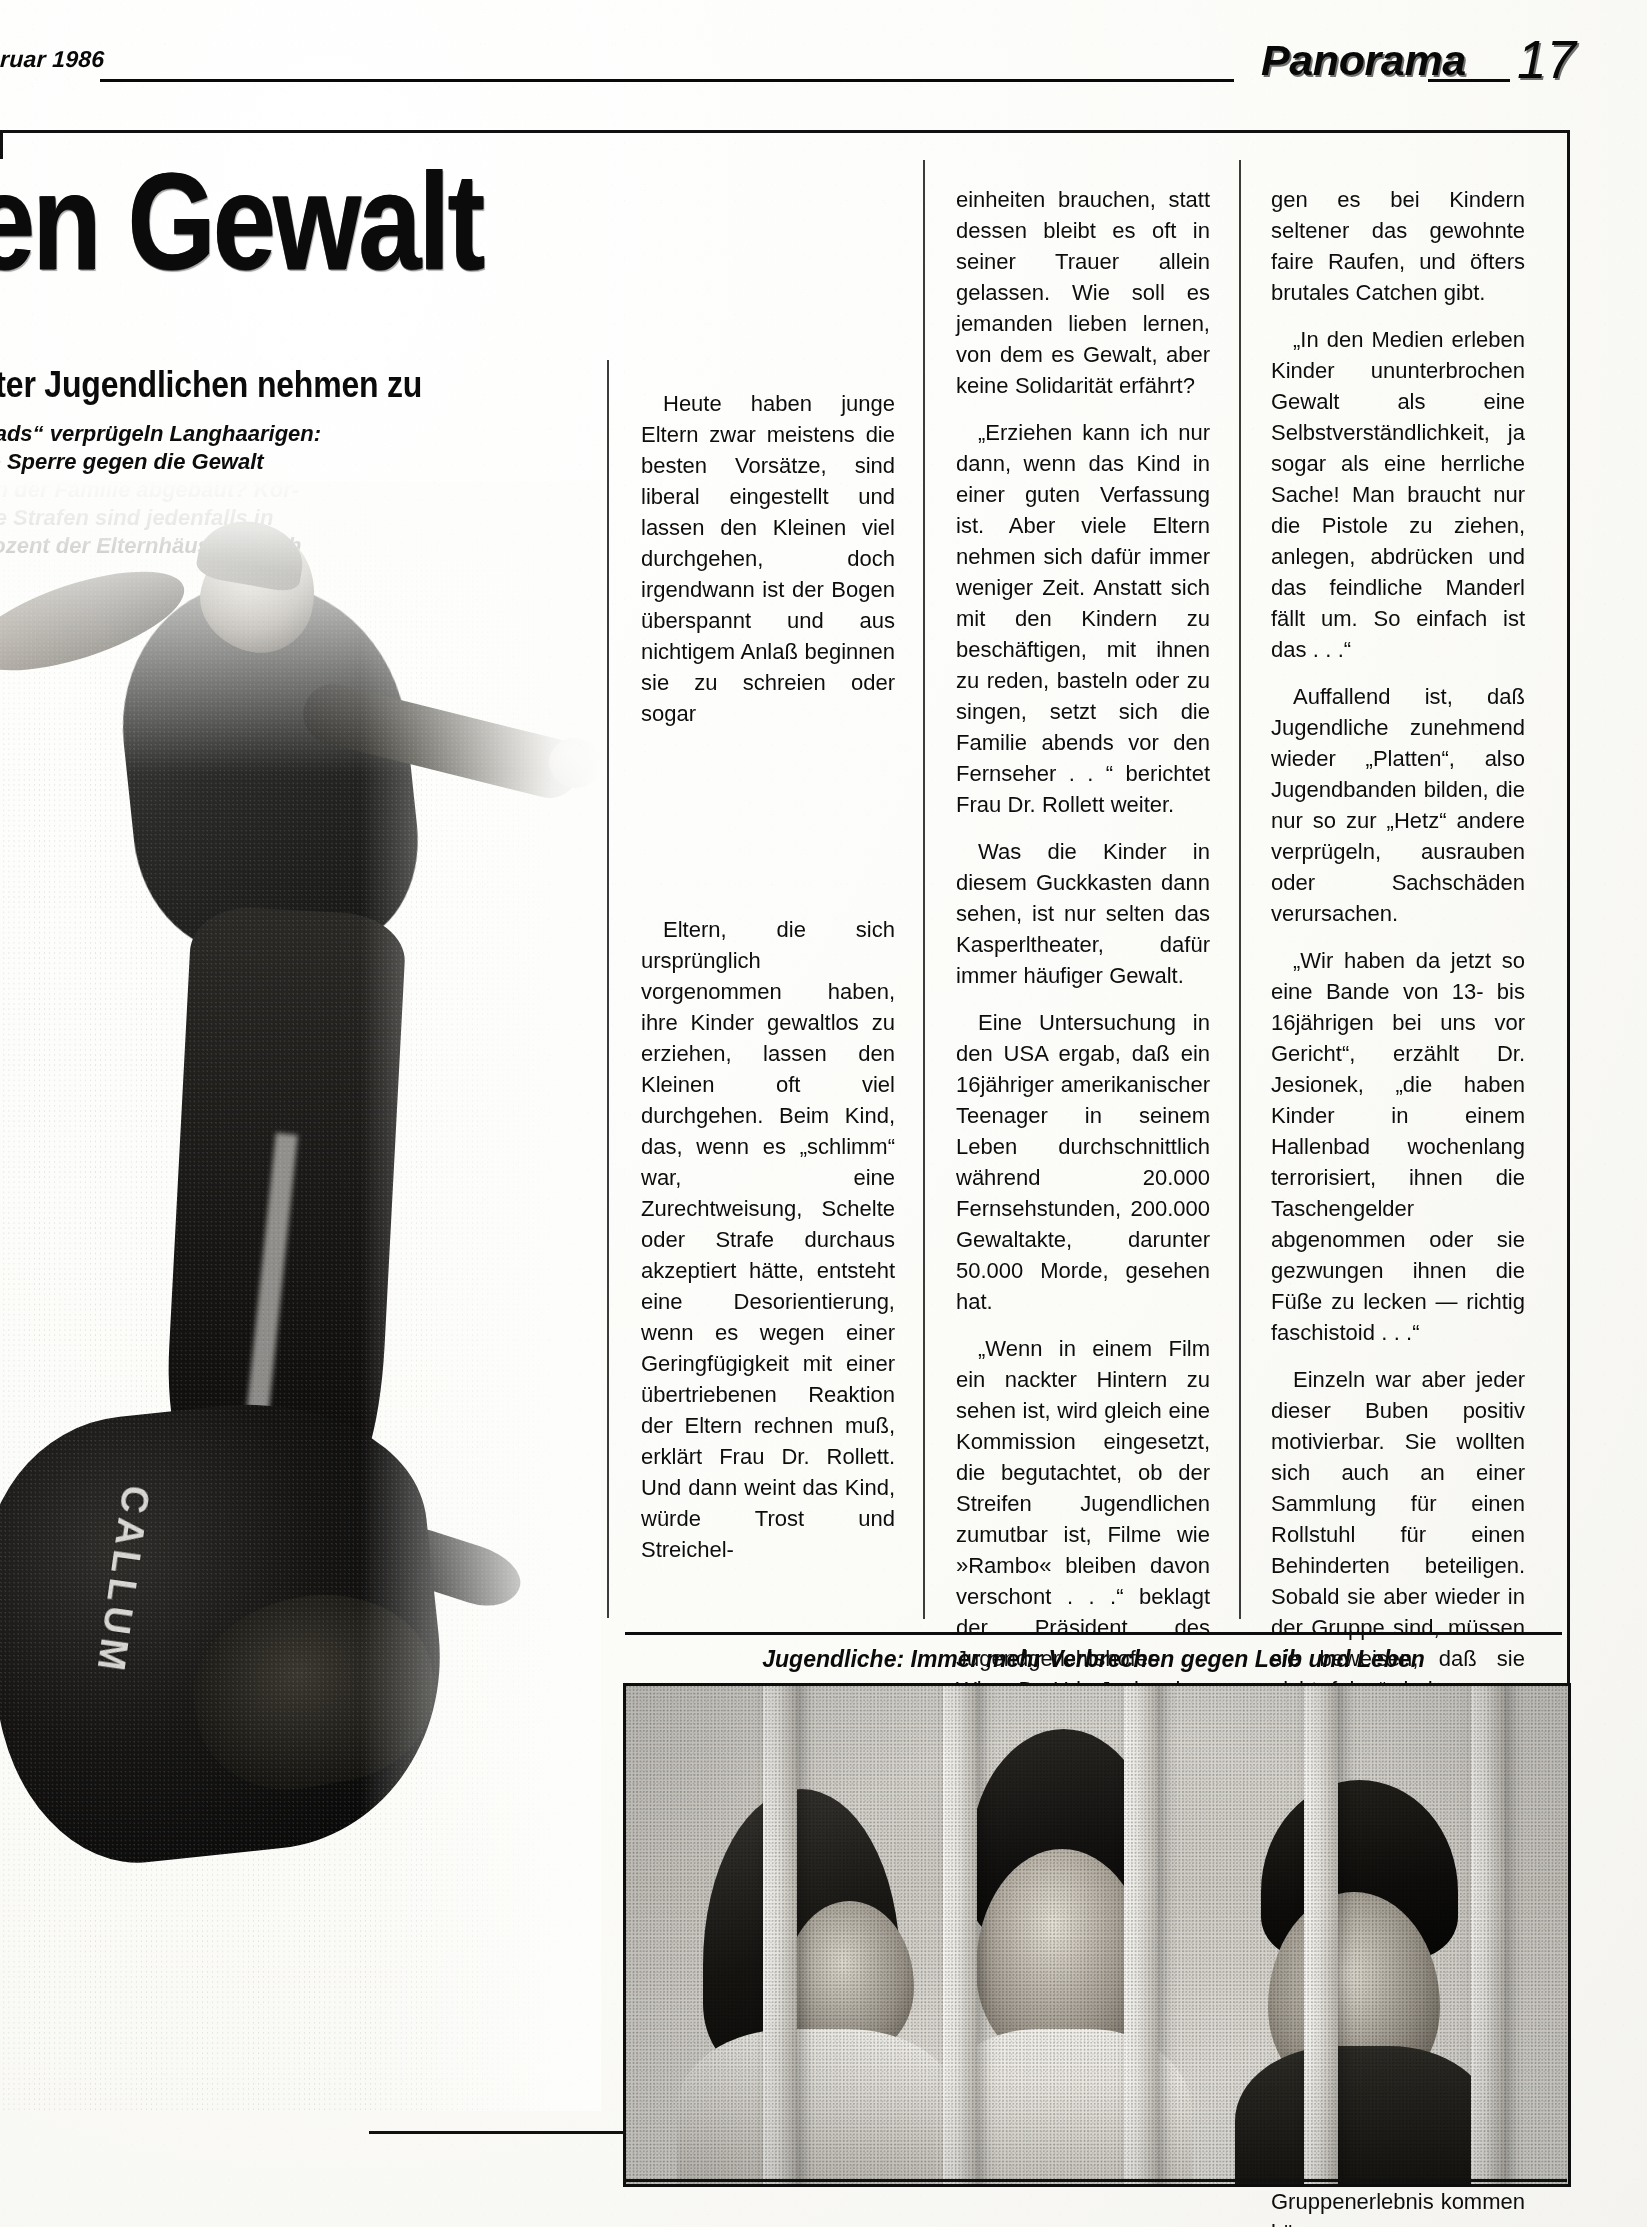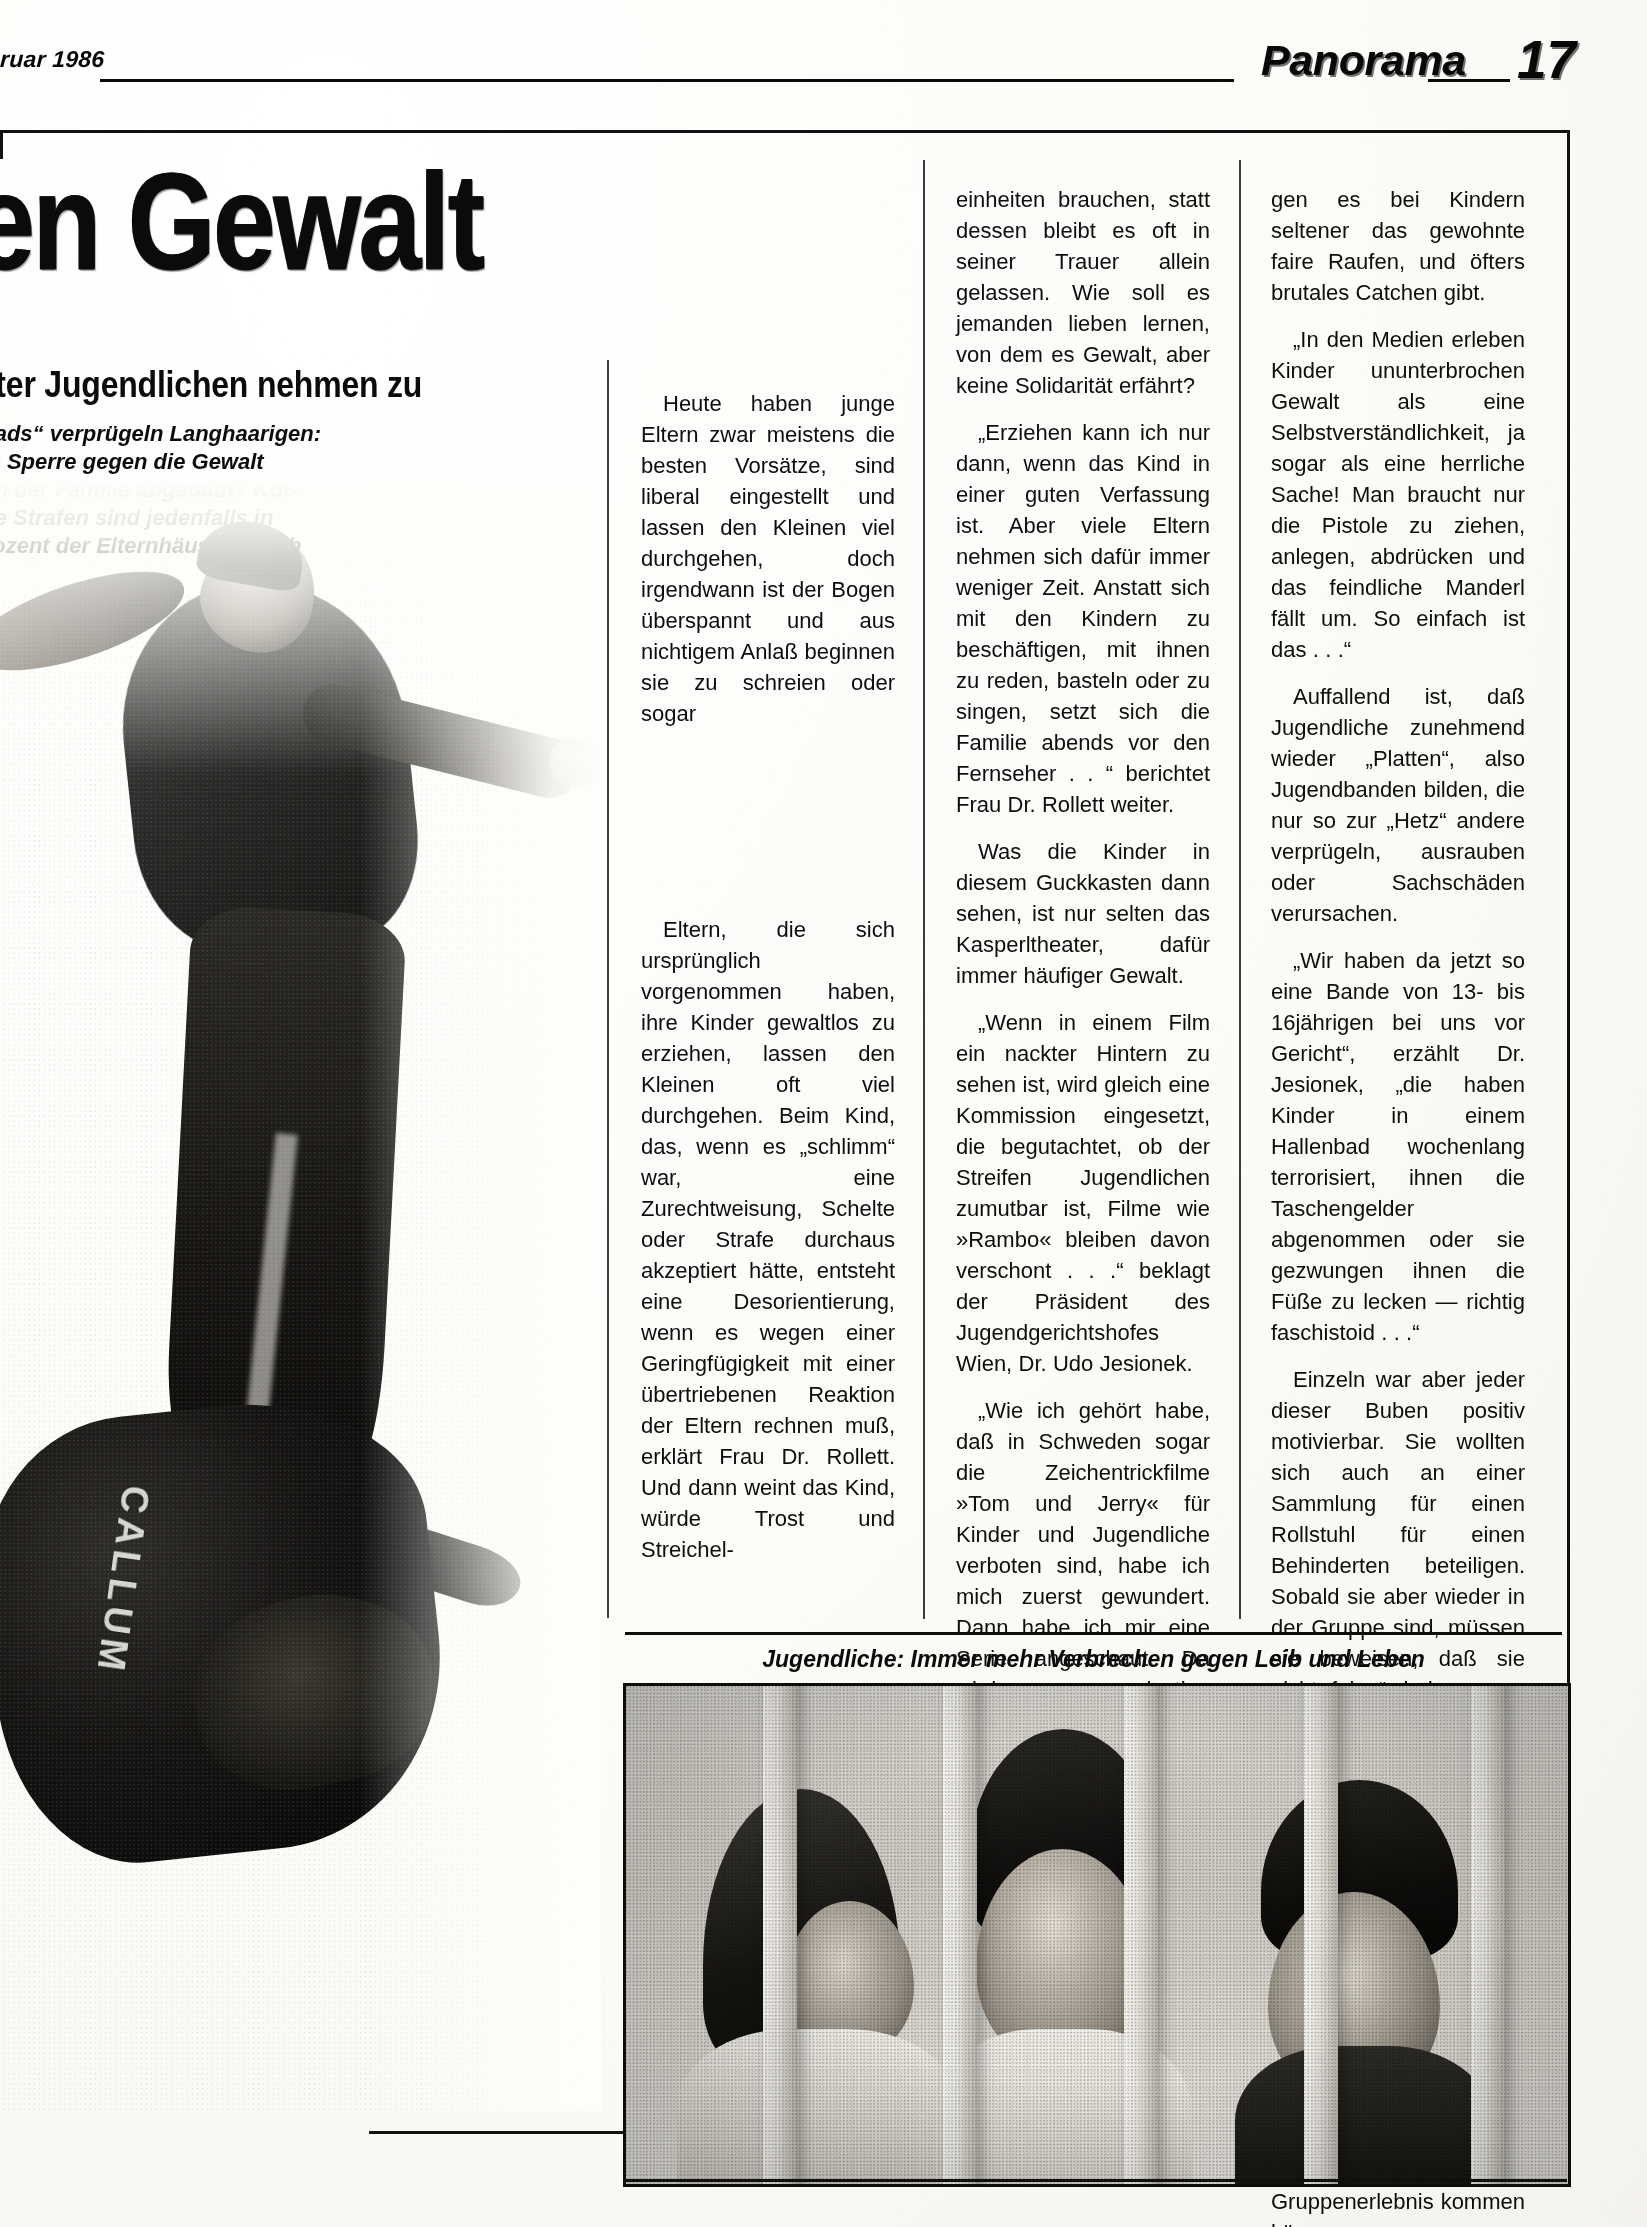--- a/index.html
+++ b/index.html
@@ -40,21 +40,21 @@
     position:absolute;left:1428px;top:40px;width:82px;height:3.4px;background:#0a0a0a;
   }
   .rh-title{
     position:absolute;left:1261px;top:-3.4px;
     font-style:italic;font-weight:bold;font-size:43px;color:#080808;
     letter-spacing:-0.4px;white-space:nowrap;
     text-shadow:1.7px 1.7px 0 rgba(0,0,0,.55);
   }
   .rh-page{
     position:absolute;left:1517px;top:-10.3px;
-    font-style:italic;font-weight:bold;font-size:53px;color:#080808;
+    font-style:italic;font-weight:normal;font-size:53px;color:#080808;
     text-shadow:1.7px 1.7px 0 rgba(0,0,0,.55);
   }
 
   
   .frame-top{position:absolute;left:0;top:130px;width:1569px;height:2.6px;background:#111;}
   .frame-right{position:absolute;left:1567px;top:130px;width:2.6px;height:1999px;background:#111;}
   .frame-left-stub{position:absolute;left:0;top:130px;width:2.6px;height:29px;background:#111;}
 
   
   .headline{
@@ -301,20 +301,21 @@
   </div>
 
   <div class="col" id="col2b">
     <p>Eltern, die sich ursprünglich vorgenommen haben, ihre Kinder gewaltlos zu erziehen, lassen den Kleinen oft viel durchgehen. Beim Kind, das, wenn es „schlimm“ war, eine Zurechtweisung, Schelte oder Strafe durchaus akzeptiert hätte, entsteht eine Desorientierung, wenn es wegen einer Geringfügigkeit mit einer übertriebenen Reaktion der Eltern rechnen muß, erklärt Frau Dr. Rollett. Und dann weint das Kind, würde Trost und Streichel-</p>
   </div>
 
   <div class="col" id="col3">
     <p class="noind">einheiten brauchen, statt dessen bleibt es oft in seiner Trauer allein gelassen. Wie soll es jemanden lieben lernen, von dem es Gewalt, aber keine Solidarität erfährt?</p>
     <p>„Erziehen kann ich nur dann, wenn das Kind in einer guten Verfassung ist. Aber viele Eltern nehmen sich dafür immer weniger Zeit. Anstatt sich mit den Kindern zu beschäftigen, mit ihnen zu reden, basteln oder zu singen, setzt sich die Familie abends vor den Fernseher . . “ berichtet Frau Dr. Rollett weiter.</p>
     <p>Was die Kinder in diesem Guckkasten dann sehen, ist nur selten das Kasperltheater, dafür immer häufiger Gewalt.</p>
+    <p>Eine Untersuchung in den USA ergab, daß ein 16jähriger amerikanischer Teenager in seinem Leben durchschnittlich während 20.000 Fernsehstunden, 200.000 Gewaltakte, darunter 50.000 Morde, gesehen hat.</p>
     <p>„Wenn in einem Film ein nackter Hintern zu sehen ist, wird gleich eine Kommission eingesetzt, die begutachtet, ob der Streifen Jugendlichen zumutbar ist, Filme wie »Rambo« bleiben davon verschont . . .“ beklagt der Präsident des Jugendgerichtshofes Wien, Dr. Udo Jesionek.</p>
     <p>„Wie ich gehört habe, daß in Schweden sogar die Zeichentrickfilme »Tom und Jerry« für Kinder und Jugendliche verboten sind, habe ich mich zuerst gewundert. Dann habe ich mir eine Serie angeschaut. Da wird ganz »lustig« ununterbrochen Gewalt gezeigt“, versucht Dr. Jesionek zu begründen, weswe-</p>
   </div>
 
   <div class="col" id="col4">
     <p class="noind">gen es bei Kindern seltener das gewohnte faire Raufen, und öfters brutales Catchen gibt.</p>
     <p>„In den Medien erleben Kinder ununterbrochen Gewalt als eine Selbstverständlichkeit, ja sogar als eine herrliche Sache! Man braucht nur die Pistole zu ziehen, anlegen, abdrücken und das feindliche Manderl fällt um. So einfach ist das . . .“</p>
     <p>Auffallend ist, daß Jugendliche zunehmend wieder „Platten“, also Jugendbanden bilden, die nur so zur „Hetz“ andere verprügeln, ausrauben oder Sachschäden verursachen.</p>
     <p>„Wir haben da jetzt so eine Bande von 13- bis 16jährigen bei uns vor Gericht“, erzählt Dr. Jesionek, „die haben Kinder in einem Hallenbad wochenlang terrorisiert, ihnen die Taschengelder abgenommen oder sie gezwungen ihnen die Füße zu lecken — richtig faschistoid . . .“</p>
     <p>Einzeln war aber jeder dieser Buben positiv motivierbar. Sie wollten sich auch an einer Sammlung für einen Rollstuhl für einen Behinderten beteiligen. Sobald sie aber wieder in der Gruppe sind, müssen sie beweisen, daß sie nicht „feige“ sind.</p>

